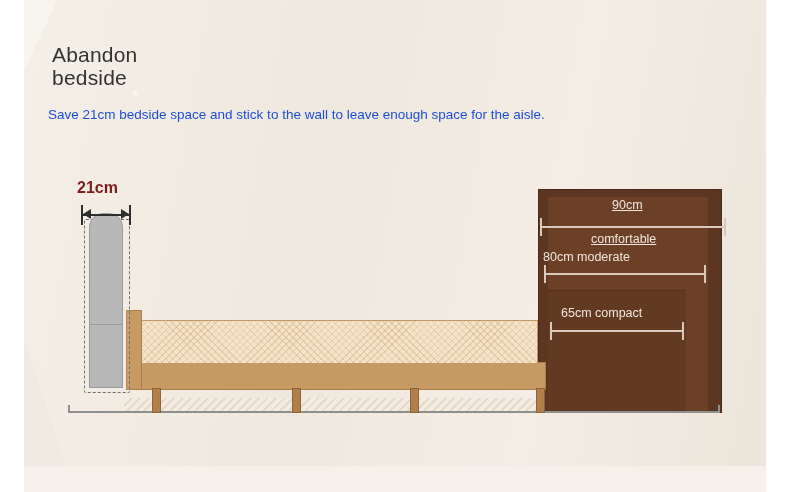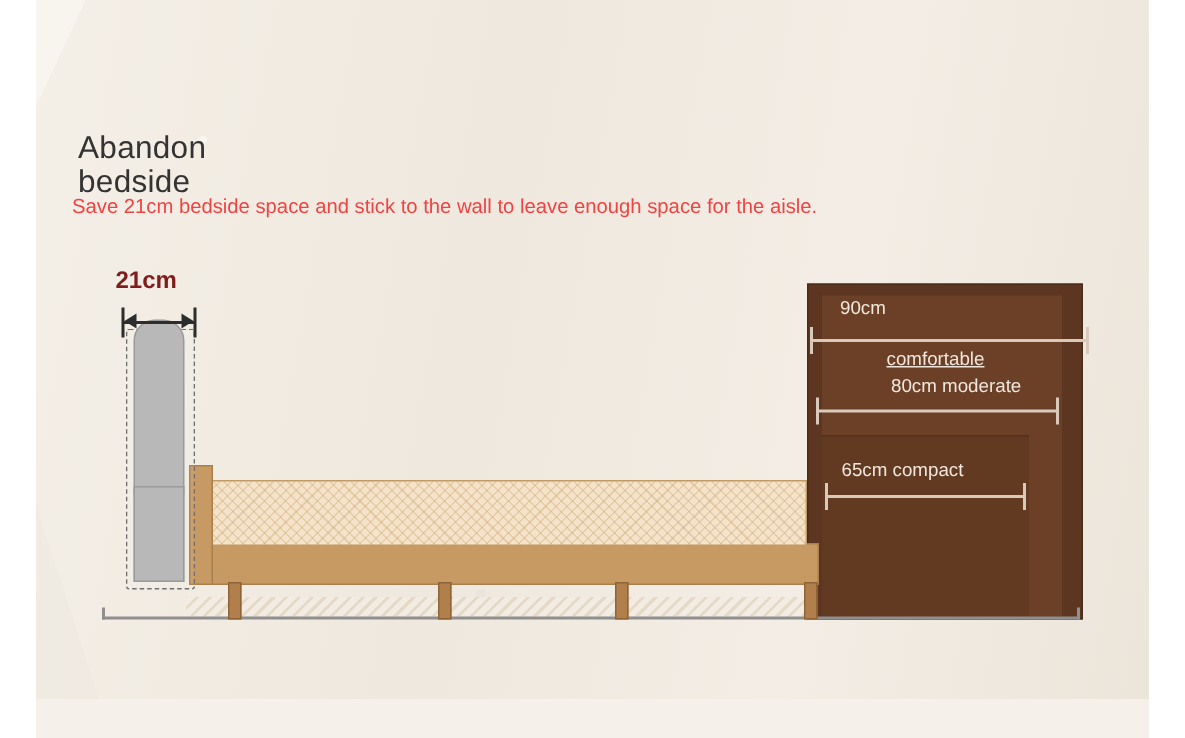--- a/index.html
+++ b/index.html
@@ -56,30 +56,28 @@
     color: #2e2e2e;
   }
   #title {
     left: 52px;
     top: 43px;
     width: 300px;
     font-size: 21px;
     line-height: 23px;
     color: #333333;
     letter-spacing: 0.2px;
-    margin-top: 44px;
   }
   #subtitle {
     left: 48px;
     top: 106px;
     width: 560px;
     font-size: 13.5px;
     line-height: 18px;
-    color: #ef4444;
-    margin-top: 23px;
+    color: #1d4ed8;
   }
 
   
   #diagram {
     position: absolute;
     left: 24px;
     top: 0;
     width: 742px;
     height: 466px;
   }
@@ -296,23 +294,23 @@
   #aisle-65-line { left: 526px; top: 330px; width: 134px; }
   #aisle-65-tick-l { left: 0px; }
   #aisle-65-tick-r { left: 132px; }
 
   .aisle-label {
     position: absolute;
     font-size: 12.5px;
     color: #f0e6dc;
     white-space: nowrap;
   }
-  #label-90 { left: 536px; top: 198px; }
+  #label-90 { left: 588px; top: 198px; text-decoration: underline; }
   #label-90b { left: 567px; top: 232px; text-decoration: underline; }
-  #label-80 { left: 570px; top: 250px; }
+  #label-80 { left: 519px; top: 250px; }
   #label-65 { left: 537px; top: 306px; text-align: center; }
 </style>
 </head>
 <body>
 
 <div id="page">
 
   <div id="board"></div>
 
   <div id="diagram">

